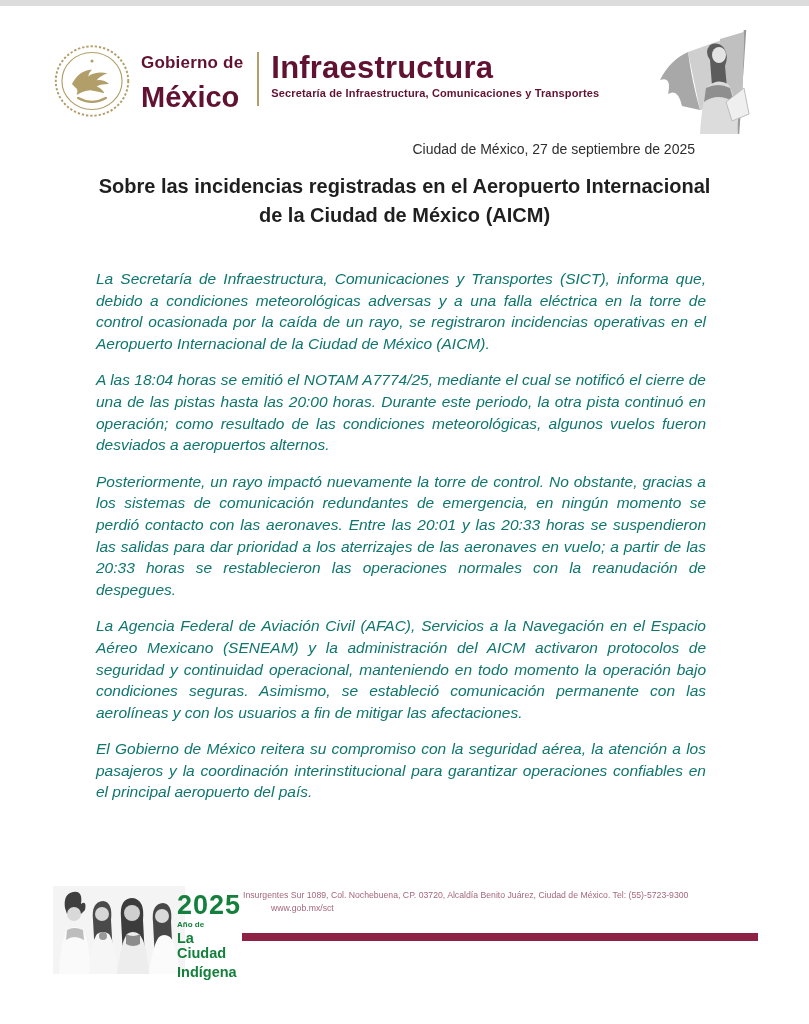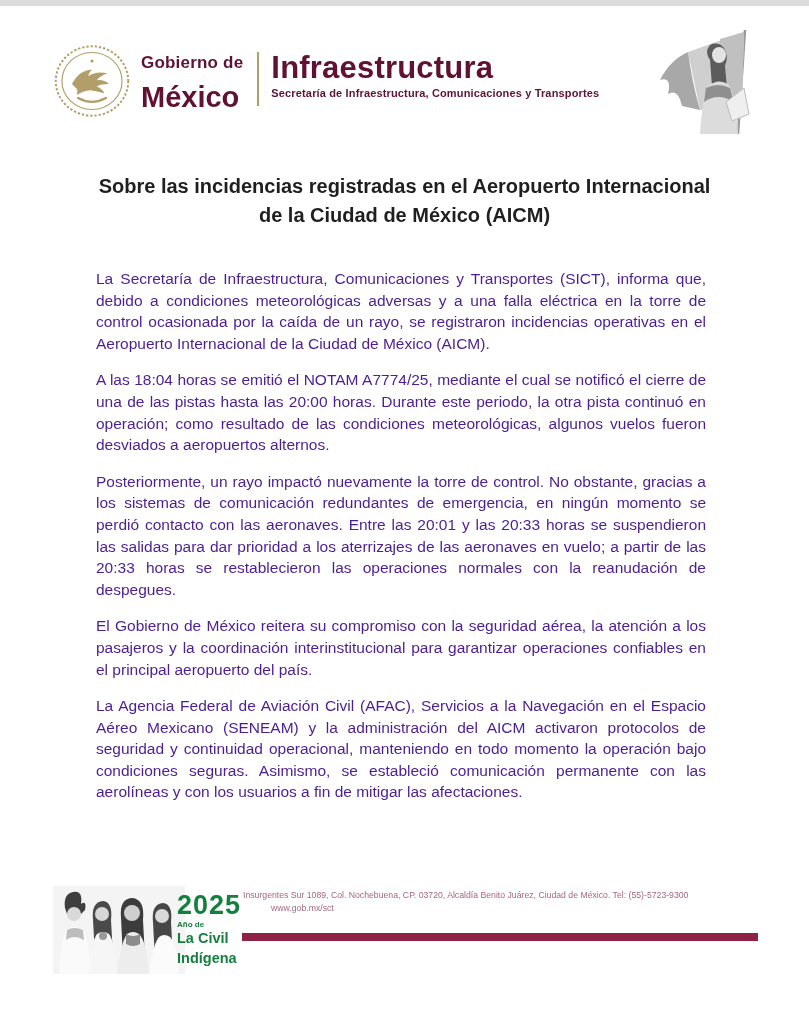--- a/index.html
+++ b/index.html
@@ -35,21 +35,21 @@
   .title{
     position:absolute;top:172px;left:95px;width:619px;margin:0;
     text-align:center;font-size:20px;line-height:1.45;font-weight:bold;color:#1f1f1f;
   }
 
   
   .body-copy{position:absolute;top:268px;left:96px;width:610px;}
   .body-copy p{
     margin:0 0 15px 0;
     font-size:15.5px;line-height:21.6px;
-    text-align:justify;color:#4c1d95;
+    text-align:justify;color:#0f766e;font-style:italic;
   }
 
   
   .footer{position:absolute;left:0;top:880px;width:809px;height:120px;}
   .women-photo{position:absolute;left:53px;top:6px;}
   .year-block{position:absolute;left:177px;top:12px;width:66px;text-align:left;color:#15803d;line-height:1;}
   .year-num{font-size:27px;font-weight:bold;letter-spacing:1px;}
   .year-sub1{font-size:8px;font-weight:bold;margin-top:2px;}
   .year-sub2{font-size:14.5px;font-weight:bold;margin-top:2px;}
   .year-sub3{font-size:14.5px;font-weight:bold;margin-top:5px;}
@@ -94,29 +94,30 @@
       <path d="M40,30 Q22,38 12,58 Q24,54 20,72 Q30,66 34,84 L52,88 Q44,60 40,30 Z" fill="#a8a8a8"></path>
       <path d="M62,38 Q56,30 62,23 Q70,19 76,26 Q81,34 77,44 L79,66 Q70,58 64,64 Z" fill="#5c5c5c"></path>
       <ellipse cx="71" cy="33" rx="7" ry="8" fill="#e3e3e3"></ellipse>
       <path d="M52,112 Q54,78 60,64 Q70,56 80,62 Q88,72 90,112 Z" fill="#dcdcdc"></path>
       <path d="M58,66 Q70,60 82,66 L86,80 Q70,70 56,80 Z" fill="#8f8f8f"></path>
       <path d="M78,80 L96,66 L101,92 L84,99 Z" fill="#efefef"></path>
       <path d="M78,80 L96,66 L101,92 L84,99 Z" fill="none" stroke="#bdbdbd" stroke-width="1"></path>
     </svg>
   </div>
 
+  <div class="dateline">Ciudad de México, 27 de septiembre de 2025</div>
 
   <h1 class="title">Sobre las incidencias registradas en el Aeropuerto Internacional de la Ciudad de México (AICM)</h1>
 
   <div class="body-copy">
     <p>La Secretaría de Infraestructura, Comunicaciones y Transportes (SICT), informa que, debido a condiciones meteorológicas adversas y a una falla eléctrica en la torre de control ocasionada por la caída de un rayo, se registraron incidencias operativas en el Aeropuerto Internacional de la Ciudad de México (AICM).</p>
     <p>A las 18:04 horas se emitió el NOTAM A7774/25, mediante el cual se notificó el cierre de una de las pistas hasta las 20:00 horas. Durante este periodo, la otra pista continuó en operación; como resultado de las condiciones meteorológicas, algunos vuelos fueron desviados a aeropuertos alternos.</p>
     <p>Posteriormente, un rayo impactó nuevamente la torre de control. No obstante, gracias a los sistemas de comunicación redundantes de emergencia, en ningún momento se perdió contacto con las aeronaves. Entre las 20:01 y las 20:33 horas se suspendieron las salidas para dar prioridad a los aterrizajes de las aeronaves en vuelo; a partir de las 20:33 horas se restablecieron las operaciones normales con la reanudación de despegues.</p>
+    <p>La Agencia Federal de Aviación Civil (AFAC), Servicios a la Navegación en el Espacio Aéreo Mexicano (SENEAM) y la administración del AICM activaron protocolos de seguridad y continuidad operacional, manteniendo en todo momento la operación bajo condiciones seguras. Asimismo, se estableció comunicación permanente con las aerolíneas y con los usuarios a fin de mitigar las afectaciones.</p>
     <p>El Gobierno de México reitera su compromiso con la seguridad aérea, la atención a los pasajeros y la coordinación interinstitucional para garantizar operaciones confiables en el principal aeropuerto del país.</p>
-    <p>La Agencia Federal de Aviación Civil (AFAC), Servicios a la Navegación en el Espacio Aéreo Mexicano (SENEAM) y la administración del AICM activaron protocolos de seguridad y continuidad operacional, manteniendo en todo momento la operación bajo condiciones seguras. Asimismo, se estableció comunicación permanente con las aerolíneas y con los usuarios a fin de mitigar las afectaciones.</p>
   </div>
 
   <div class="footer">
     <div class="women-photo">
       <svg width="132" height="88" viewBox="0 0 132 88" aria-hidden="true">
         <rect width="132" height="88" fill="#f4f4f4"></rect>
 
         <path d="M12,22 Q10,8 20,6 Q30,4 28,18 Q34,14 32,24 L28,28 Q20,24 14,28 Z" fill="#3f3f3f"></path>
         <circle cx="21" cy="28" r="7" fill="#d9d9d9"></circle>
         <path d="M6,88 Q8,52 14,44 Q21,38 30,44 Q36,52 38,88 Z" fill="#fafafa"></path>
@@ -133,21 +134,21 @@
         <path d="M73,48 Q80,52 87,48 L87,58 Q80,62 73,58 Z" fill="#8c8c8c"></path>
 
         <path d="M100,36 Q98,18 110,17 Q120,18 118,36 L120,74 Q110,66 102,74 Z" fill="#474747"></path>
         <circle cx="109" cy="30" r="7" fill="#d9d9d9"></circle>
         <path d="M96,88 Q100,58 106,51 Q111,47 117,51 Q124,58 126,88 Z" fill="#fbfbfb"></path>
       </svg>
     </div>
     <div class="year-block">
       <div class="year-num">2025</div>
       <div class="year-sub1">Año de</div>
-      <div class="year-sub2">La Civil</div>
+      <div class="year-sub2">La Ciudad</div>
       <div class="year-sub3">Indígena</div>
     </div>
     <div class="footer-right">
       <div class="address">Insurgentes Sur 1089, Col. Nochebuena, CP. 03720, Alcaldía Benito Juárez, Ciudad de México. Tel: (55)-5723-9300</div>
       <div class="website">www.gob.mx/sct</div>
     </div>
     <div class="footer-bar"></div>
   </div>
 </div>
 

